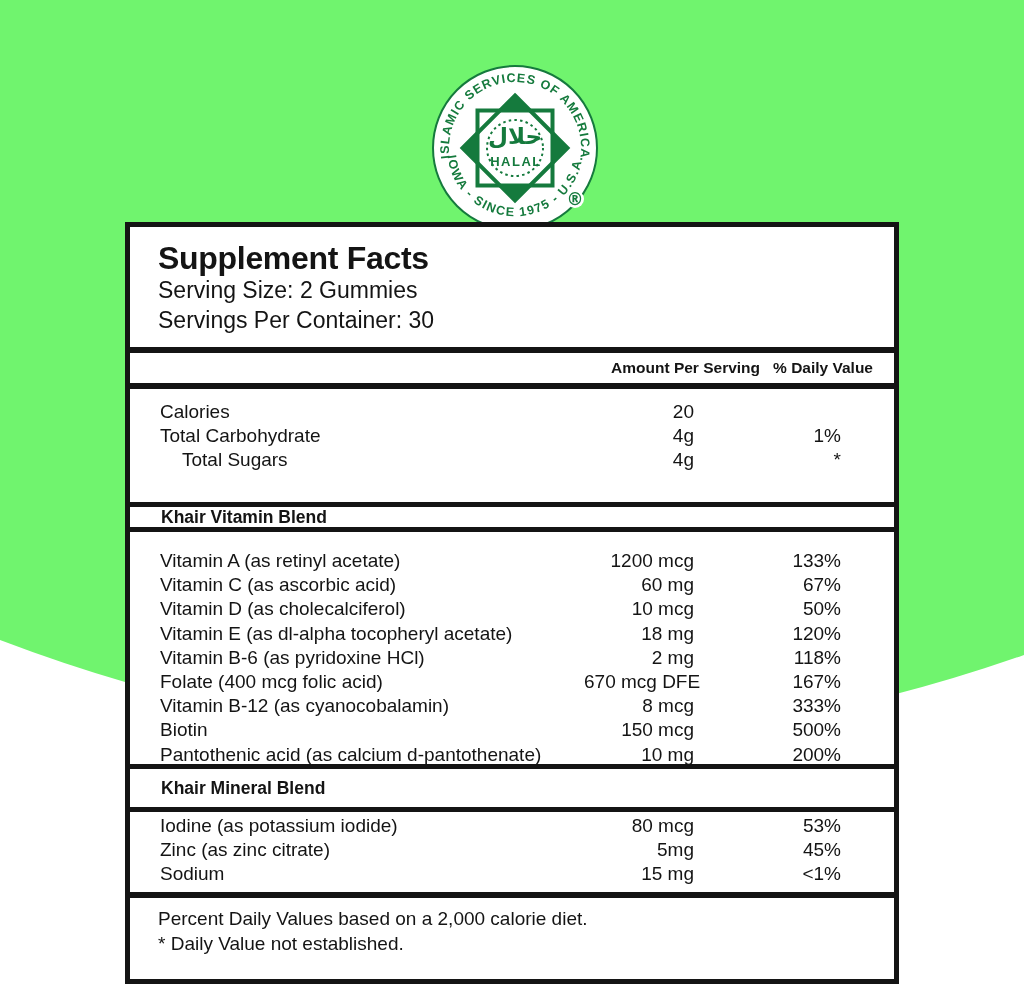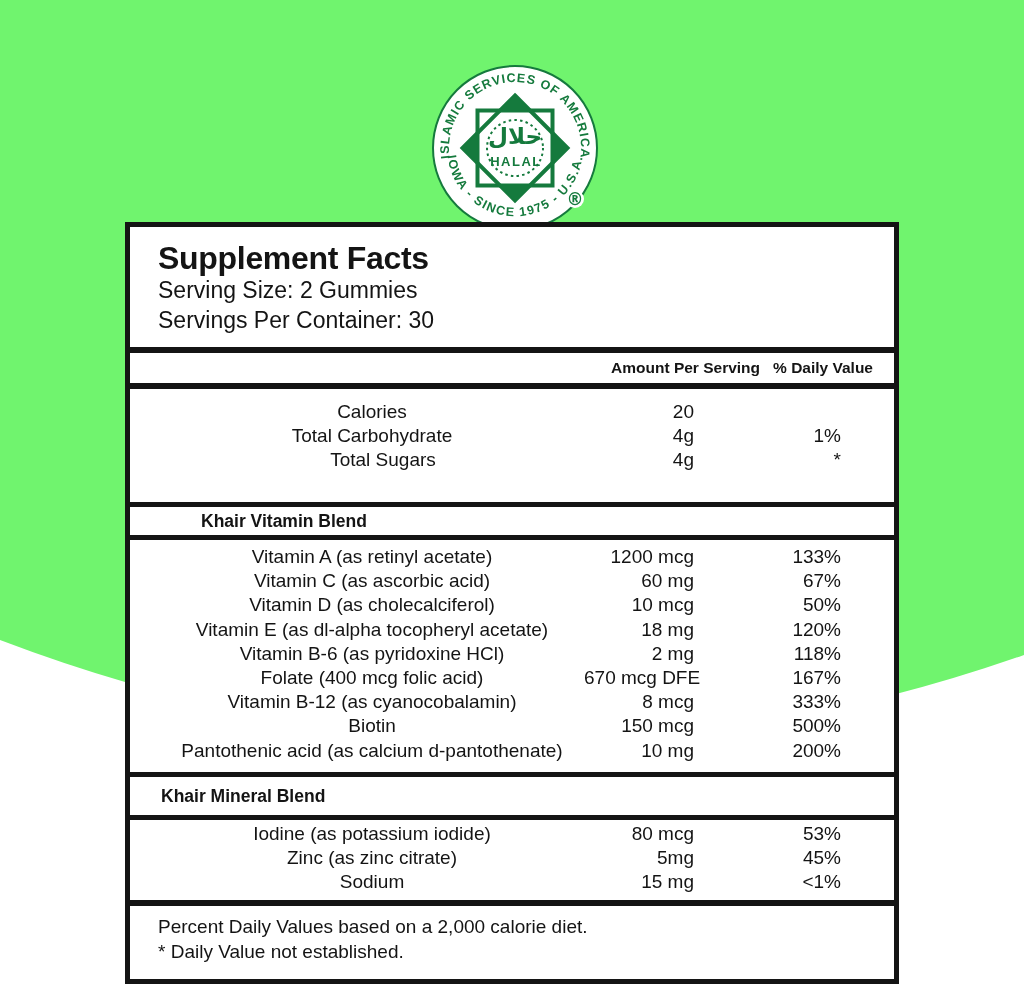--- a/index.html
+++ b/index.html
@@ -46,33 +46,33 @@
 
   .hdr{height:120px;flex:none;box-sizing:border-box;padding:13px 0 0 28px;}
   .title{font-size:32px;font-weight:700;letter-spacing:-0.3px;line-height:36px;white-space:nowrap;}
   .serving{font-size:23px;line-height:29.5px;white-space:nowrap;}
 
   .colhdr{height:30px;flex:none;display:flex;align-items:center;justify-content:flex-end;
           gap:13px;padding-right:21px;font-weight:700;font-size:15.5px;}
 
   .block{flex:none;box-sizing:border-box;}
   .block.cal{height:113px;padding-top:11px;}
-  .block.vit{height:232px;padding-top:5px;}
+  .block.vit{height:232px;padding-top:17px;}
   .block.min{height:80px;padding-top:2px;}
 
   .row{display:flex;align-items:center;height:24.2px;padding:0 53px 0 30px;font-size:19px;}
-  .row .label{flex:1;min-width:0;white-space:nowrap;text-align:center;}
+  .row .label{flex:1;min-width:0;white-space:nowrap;}
   .row .label.ind1{padding-left:22px;}
   .row .label.ind2{padding-left:45px;}
   .row .amt{width:110px;text-align:right;white-space:nowrap;flex:none;}
   .row .dv{width:147px;text-align:right;white-space:nowrap;flex:none;}
 
   .band{flex:none;display:flex;align-items:center;padding-left:31px;
         font-weight:700;font-size:17.5px;}
-  .band.v{height:28px;margin-left:40px;}
+  .band.v{height:20px;}
   .band.m{height:38px;border-radius:10px;}
 
   .footer{flex:1;box-sizing:border-box;padding:9px 30px 12px 28px;font-size:19px;line-height:24.5px;}
 </style>
 </head>
 <body>
 
 <svg class="bg-svg" viewBox="0 0 1024 860" preserveAspectRatio="none" aria-hidden="true">
   <path class="bg-curve" d="M0 0 H1024 V655 Q512 835 0 640 Z"></path>
 </svg>

